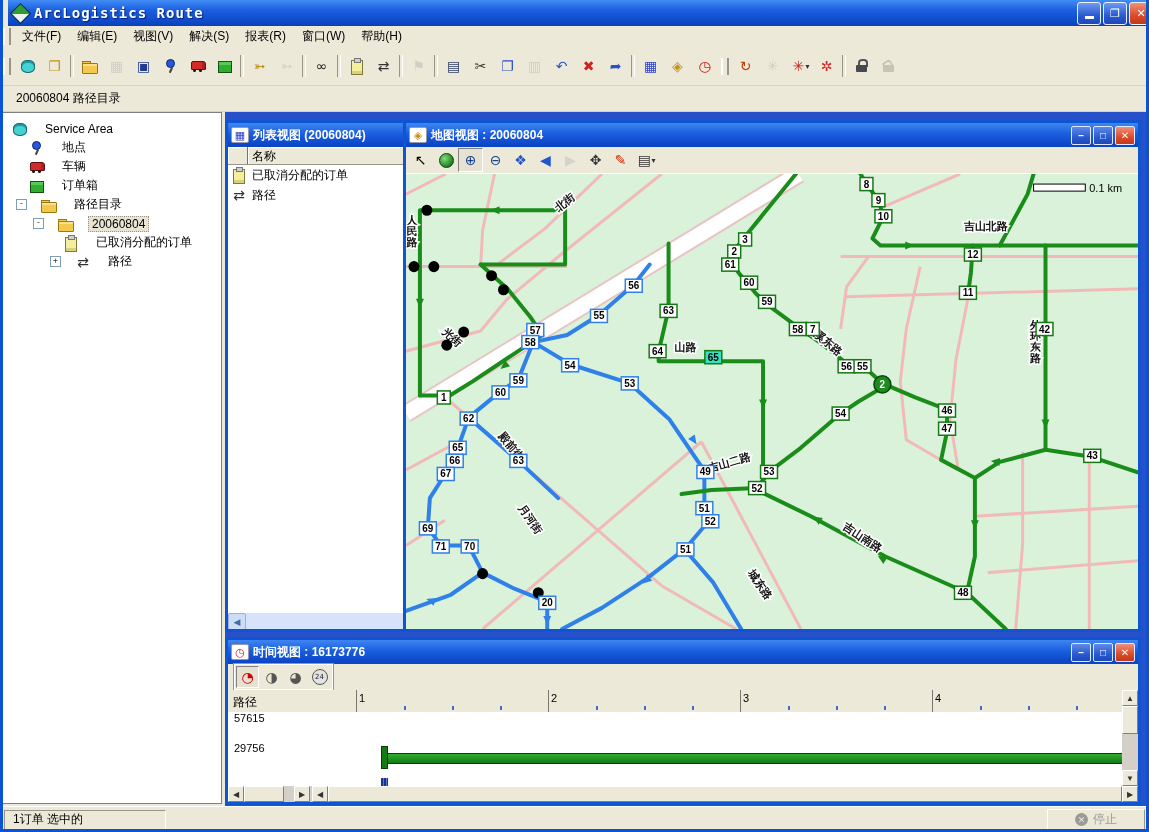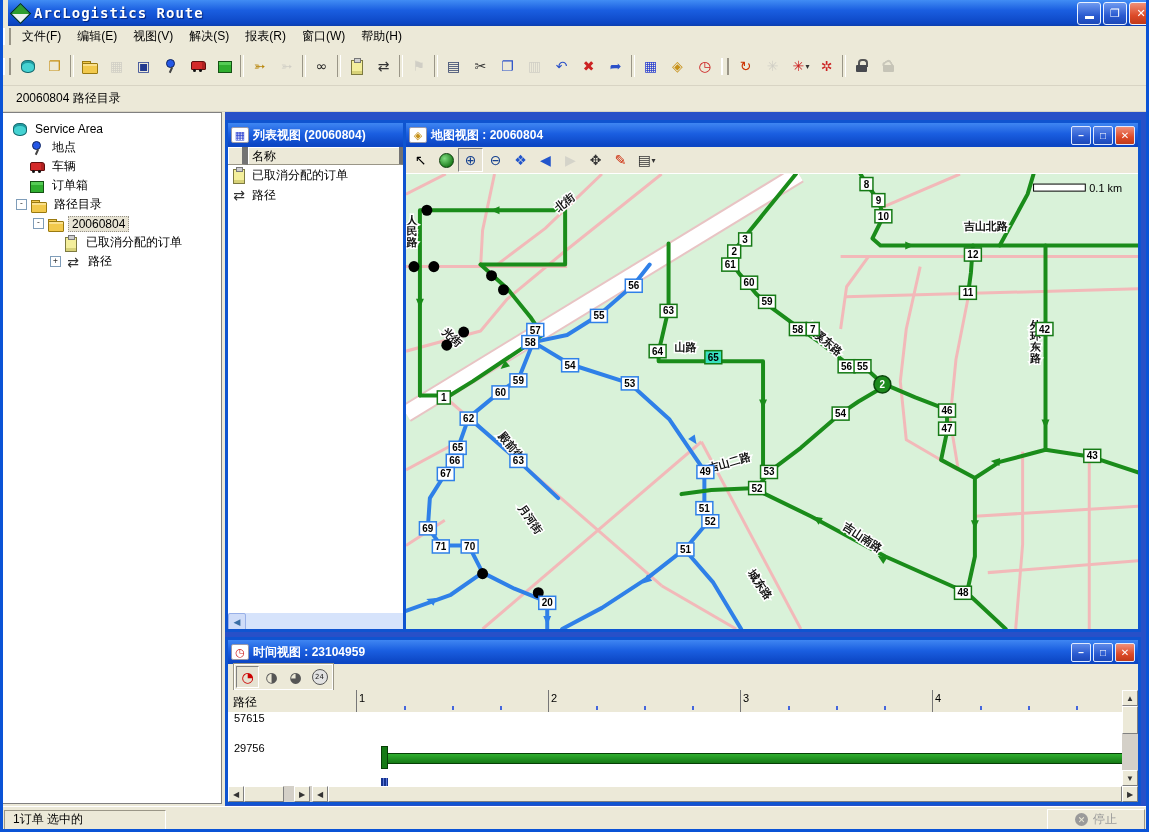--- a/index.html
+++ b/index.html
@@ -64,21 +64,21 @@
   .i-lock-open{opacity:.5}
   .i-lock-open::before{transform:rotate(-30deg) translate(-3px,0)}
   .i-24{border:1px solid #555;border-radius:50%;width:14px;height:14px;font-size:7px;color:#222;background:#e2e2e2}
   
   #pathbar{position:absolute;left:0;top:86px;width:100%;height:26px;background:#ece9d8;
     display:flex;align-items:center;padding-left:16px;box-sizing:border-box;border-bottom:1px solid #d8d4c4}
   
   #main{position:absolute;left:0;top:112px;width:100%;height:694px}
   #tree-panel{position:absolute;left:2px;top:0;width:220px;height:692px;background:#fff;
     border:1px solid #808080;box-sizing:border-box;overflow:hidden}
-  .trow{height:19px;display:flex;align-items:center;gap:3px;white-space:nowrap}
+  .trow{height:19px;display:flex;align-items:center;gap:13px;white-space:nowrap}
   .trow .lbl{padding:0 3px}
   .trow.sel .lbl{background:#e8e4d4;border:1px dotted #97938a}
   .exp{width:9px;height:9px;border:1px solid #7f9db9;background:#fff;font-size:8px;line-height:7px;
     text-align:center;color:#333;flex:none;font-family:"DejaVu Sans Mono",monospace}
   #splitter{position:absolute;left:222px;top:0;width:3px;height:694px;background:#ece9d8}
   #mdi{position:absolute;left:225px;top:0;width:924px;height:694px;background:#2850c8;overflow:hidden}
   
   .win{position:absolute;background:#ece9d8;border:3px solid #0f54d0;box-sizing:border-box}
   .win-title{height:24px;background:linear-gradient(180deg,#3f86f2 0%,#1a5ee0 45%,#0c46c4 92%);
     display:flex;align-items:center;gap:4px;padding:0 3px;color:#fff;font-weight:bold;font-size:12px}
@@ -86,21 +86,21 @@
   .cbtns{margin-left:auto;display:flex;gap:2px}
   .cb{width:18px;height:17px;border-radius:2px;border:1px solid #dfe9ff;color:#fff;font-size:10px;font-weight:bold;
     display:flex;align-items:center;justify-content:center;background:linear-gradient(180deg,#5f8ae8,#2a5ad0 60%,#1c48b8)}
   .cb.close{background:linear-gradient(180deg,#f0907a,#dd4a28 60%,#c03a1a)}
   .subtb{height:26px;background:#ece9d8;display:flex;align-items:center;padding-left:2px;
     border-bottom:1px solid #fff}
   .subtb .tbtn{width:23px;height:22px}
   
   #list-body{position:absolute;left:0;top:24px;right:0;bottom:0;background:#fff;overflow:hidden}
   #list-head{height:18px;display:flex;background:#ece9d8}
-  .hcell{border-right:6px solid #737373;border-bottom:1px solid #9a9687;box-shadow:1px 1px 0 #fff inset;
+  .hcell{border-right:1px solid #737373;border-bottom:1px solid #9a9687;box-shadow:1px 1px 0 #fff inset;
     padding:1px 4px;box-sizing:border-box}
   #list-items .lrow{height:20px;display:flex;align-items:center;gap:4px;padding-left:2px}
   .lsb{position:absolute;left:0;bottom:0;right:0;height:16px;background:#d6e3fb;display:flex}
   .lsb .sbtn{width:16px;height:16px;background:#cfdcf8;border:1px solid #98b0e8;color:#3a6ea5;
     font-size:9px;display:flex;align-items:center;justify-content:center;border-radius:2px}
   
   #map-canvas{position:absolute;left:0;top:50px;right:0;bottom:0;background:#d9f2d9;border-top:1px solid #fff}
   #map-svg{display:block;width:100%;height:100%}
   
   .clkgroup{display:flex;gap:1px;border:1px solid #fff;box-shadow:0 0 0 1px #9a9687;margin-left:4px;
@@ -659,21 +659,21 @@
               <rect x="1034" y="186" width="52" height="7" fill="#fff" stroke="#000" stroke-width="1"></rect>
               <text x="1090" y="194" font-size="11" fill="#000">0.1 km</text>
             </g>
           </svg>
       </div>
     </div>
 
     <div class="win" id="time-win" style="left:0;top:525px;width:916px;height:168px">
       <div class="win-title">
         <span class="ticon" style="color:#cc2222">◷</span>
-        <span>时间视图 : 23104959</span>
+        <span>时间视图 : 16173776</span>
         <span class="cbtns">
           <span class="cb">–</span>
           <span class="cb">□</span>
           <span class="cb close">✕</span>
         </span>
       </div>
       <div class="subtb" style="height:26px">
         <div class="clkgroup" id="time-toolbar">
             <div class="tbtn active">
               <span class="ticon" style="color: rgb(204, 0, 0);">◔</span>

